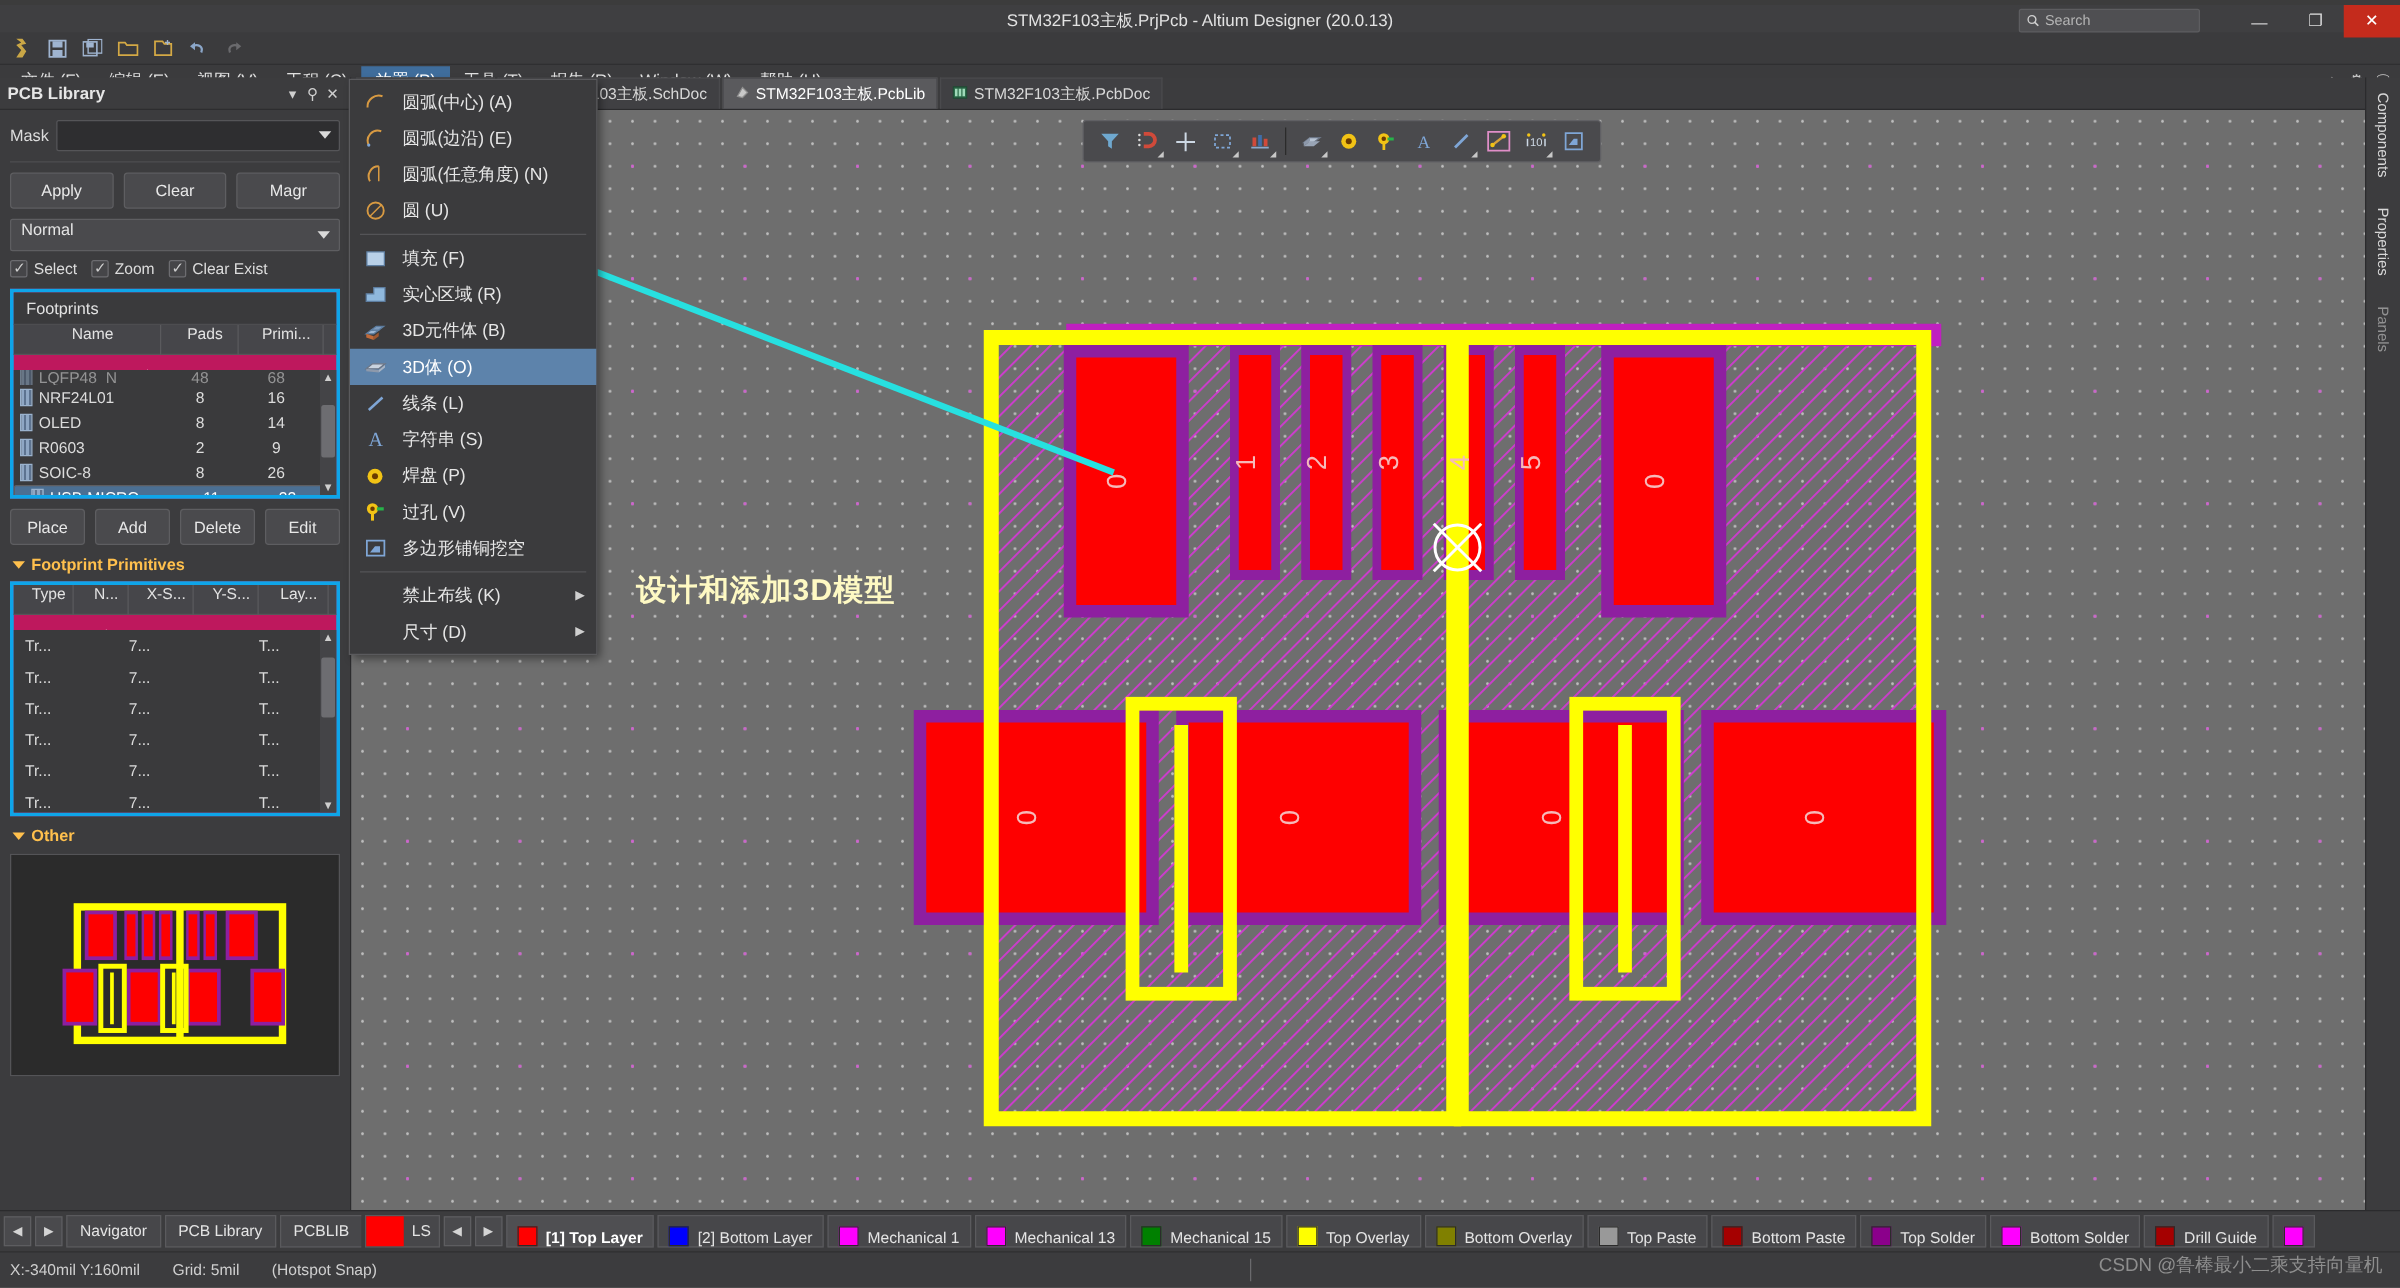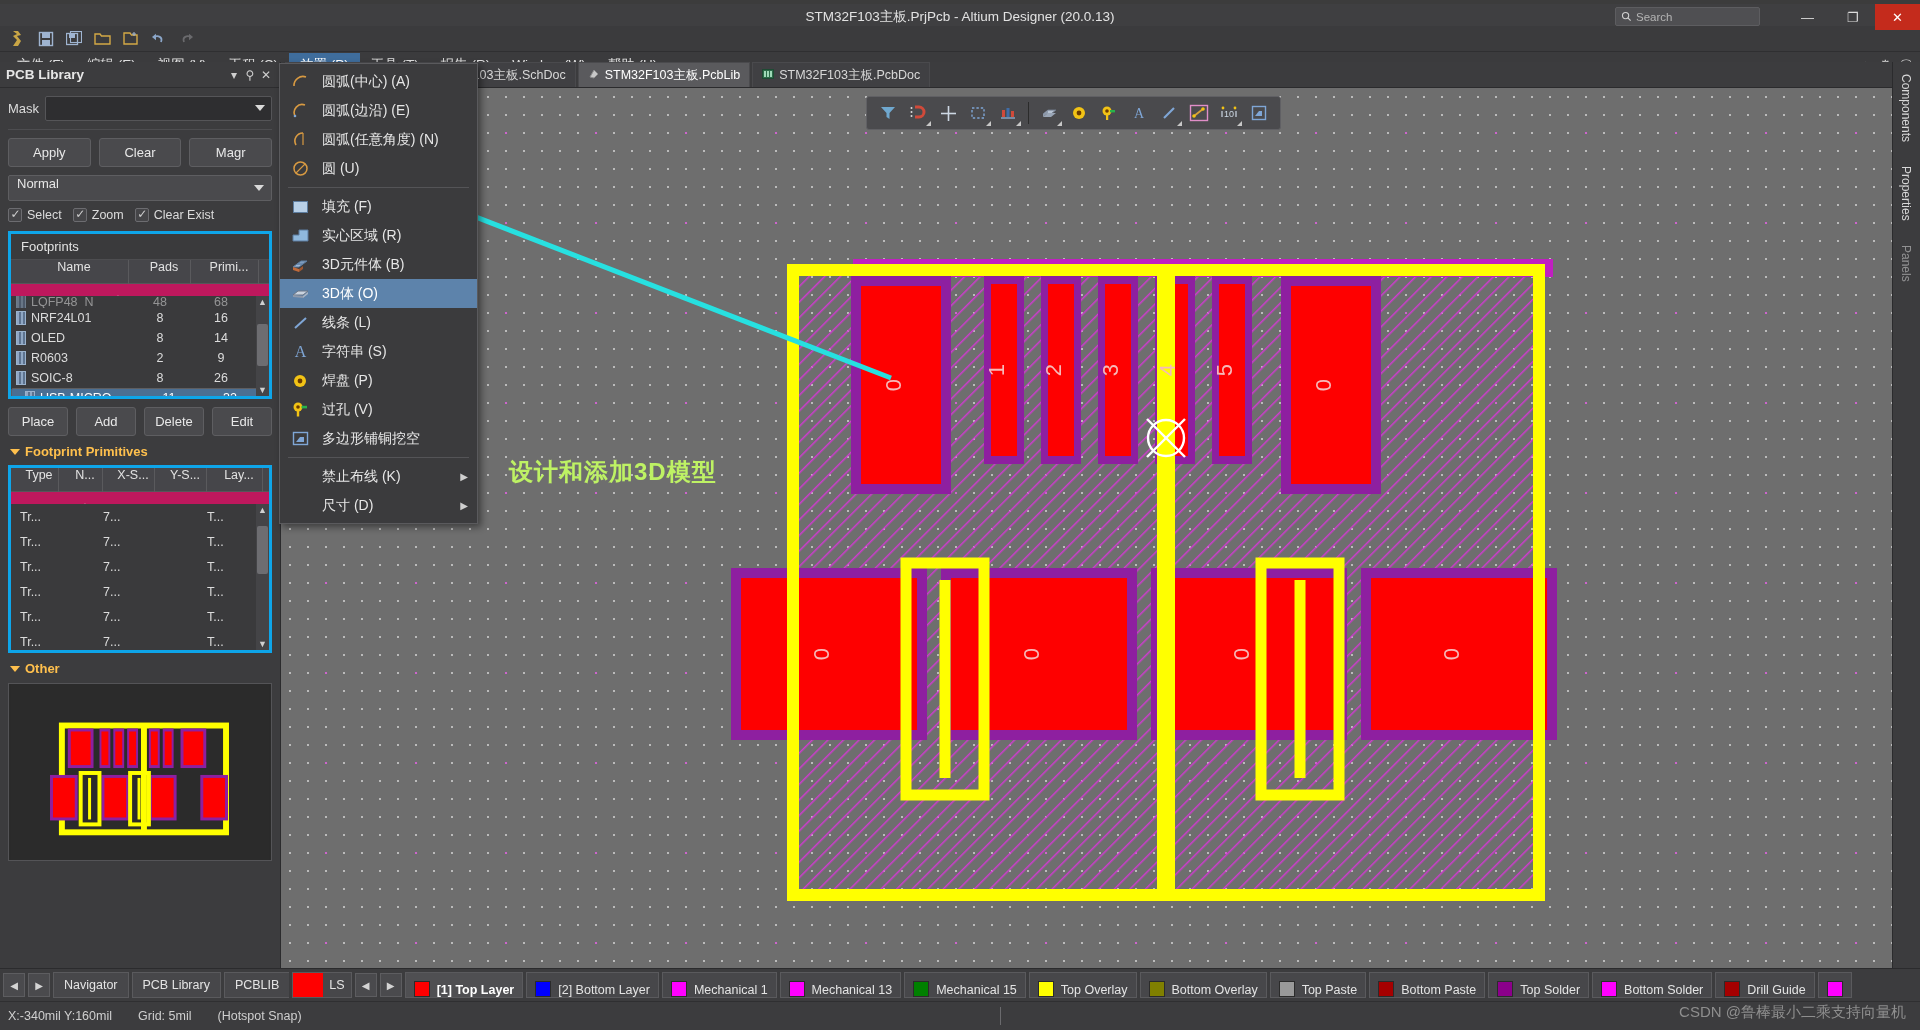--- a/index.html
+++ b/index.html
@@ -133,21 +133,21 @@
     border-left:5px solid transparent; border-top:5px solid transparent; border-bottom:5px solid #c8c8c8;
     border-right:0; }
   .ptsep { width:1px; height:22px; background:#2b2b2b; margin:0 4px; }
 
   
   .pcb { position:absolute; left:0; top:0; }
   .rpanel { position:absolute; right:0; top:62px; width:28px; height:906px; background:#3c3c3e;
     border-left:1px solid #2b2b2d; }
   .rp-item { writing-mode:vertical-rl; font-size:12px; color:#d8d8d8; padding:12px 6px; }
 
-  .annot { position:absolute; color:#bef264; font-size:24px; font-weight:bold;
+  .annot { position:absolute; color:#fef9c3; font-size:24px; font-weight:bold;
     letter-spacing:1px; z-index:30; }
 
   
   .bottombar { position:absolute; left:0; top:968px; width:1920px; height:33px;
     background:#3c3c3e; display:flex; align-items:center; padding-left:3px; gap:3px;
     border-top:1px solid #2b2b2d;}
   .navbtn { width:22px; height:24px; background:#4a4a4d; border:1px solid #5d5d60;
     display:flex; align-items:center; justify-content:center; color:#d4d4d4; font-size:10px;}
   .ptab { height:26px; background:#47474a; border:1px solid #5a5a5d; display:flex;
     align-items:center; padding:0 10px; font-size:12.5px; color:#e4e4e4; }

